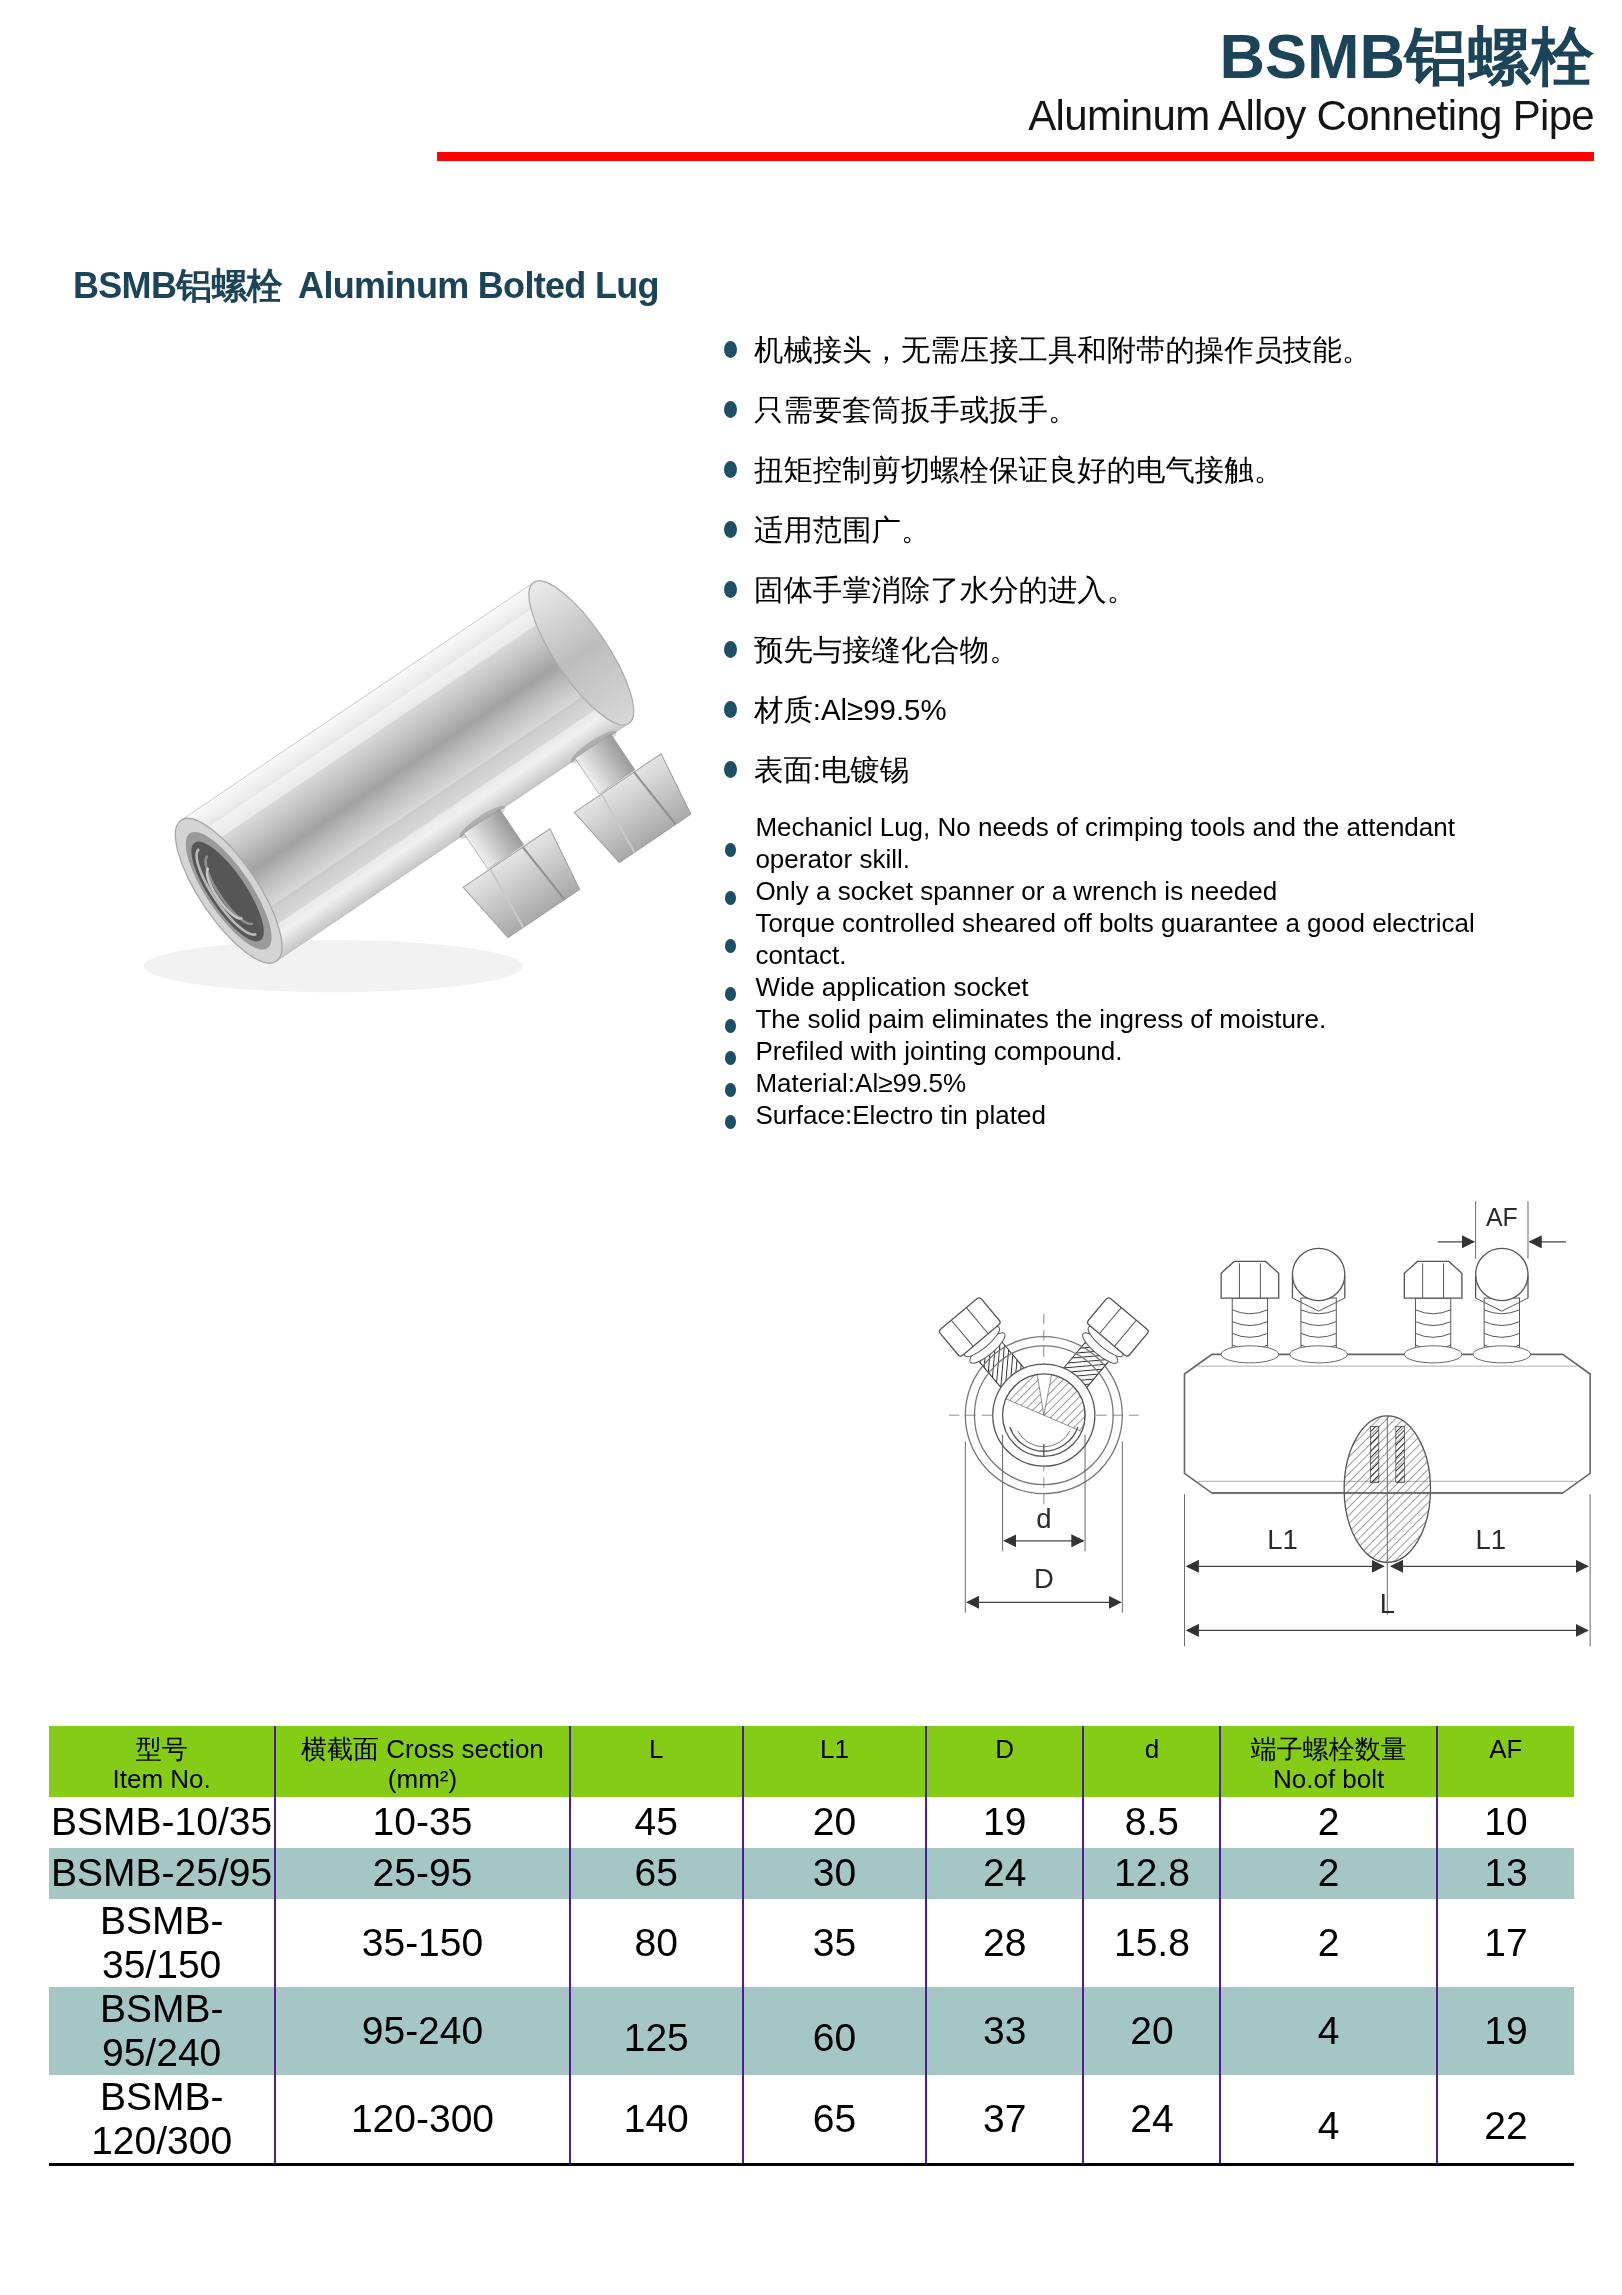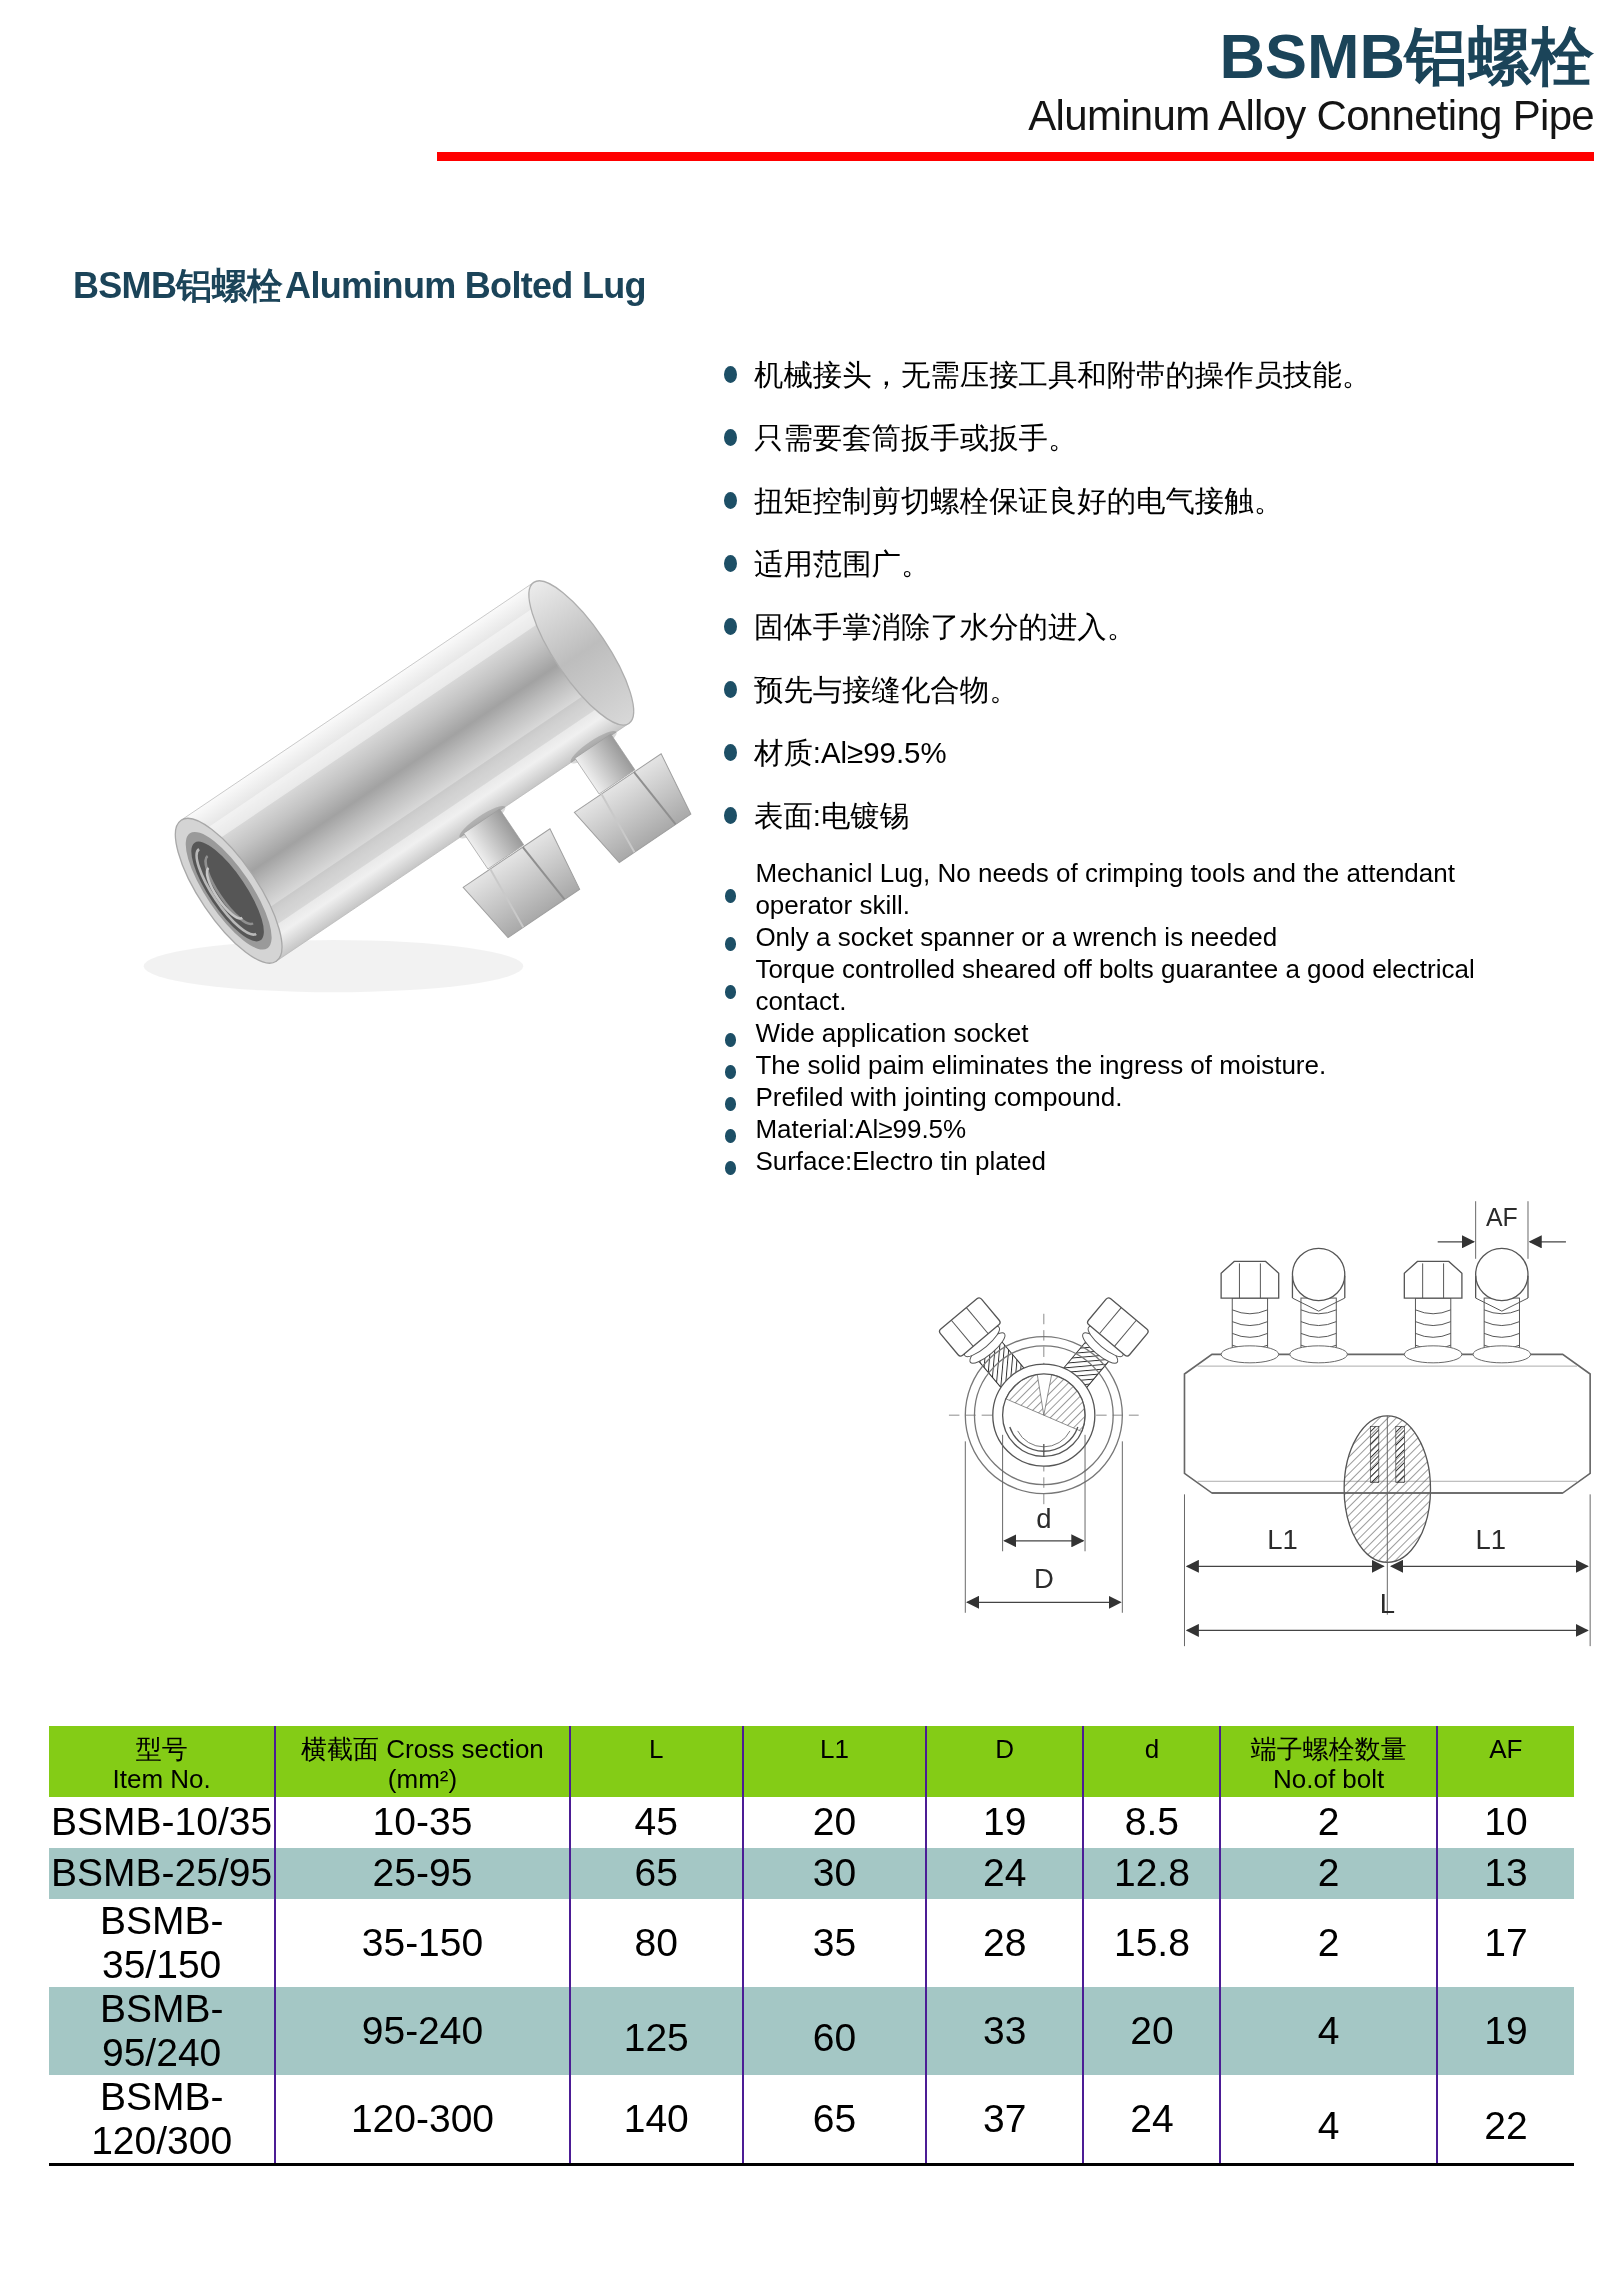--- a/index.html
+++ b/index.html
@@ -9,30 +9,30 @@
   
   .hdr-title{position:absolute;top:14.4px;right:29px;font-size:63px;font-weight:700;
              color:#1B4459;letter-spacing:0px;white-space:nowrap;}
   .hdr-sub{position:absolute;top:92px;right:29px;font-size:42px;font-weight:400;
            color:#141414;letter-spacing:-0.7px;white-space:nowrap;}
   .red-rule{position:absolute;left:437px;top:152px;width:1157px;height:8.5px;background:#FF0000;}
 
   
   .sec-title{position:absolute;left:73px;top:262px;font-size:36px;font-weight:600;
              color:#1B4459;letter-spacing:-0.7px;white-space:nowrap;}
-  .sec-title .en{margin-left:3px;}
+  .sec-title .en{margin-left:16px;}
 
   
   .photo{position:absolute;left:111px;top:504px;width:602px;height:537px;}
 
   
   .features{position:absolute;left:724px;top:331px;width:818px;}
   .feat{display:flex;align-items:flex-start;}
   .feat .dot{flex:0 0 auto;border-radius:50%;background:#1d4f66;}
-  .feat.zh{font-size:29.4px;line-height:38px;margin-bottom:22px;color:#000;margin-top:25px;}
+  .feat.zh{font-size:29.4px;line-height:38px;margin-bottom:22px;color:#000;}
   .feat.zh .dot{width:13px;height:17px;margin:9.8px 17px 0 0;}
   .feat.en{font-size:26px;line-height:32px;margin-bottom:0;color:#000;align-items:center;}
   .feat.en .dot{width:10.5px;height:13.7px;margin:13.7px 19.6px 0 1.3px;}
   .feat.en.first{margin-top:15.7px;}
 
   
   .drawing{position:absolute;left:903px;top:1196px;width:720px;height:458px;}
   .drawing text{font-family:"Liberation Sans","DejaVu Sans",sans-serif;fill:#2b2b2b;}
 
   

